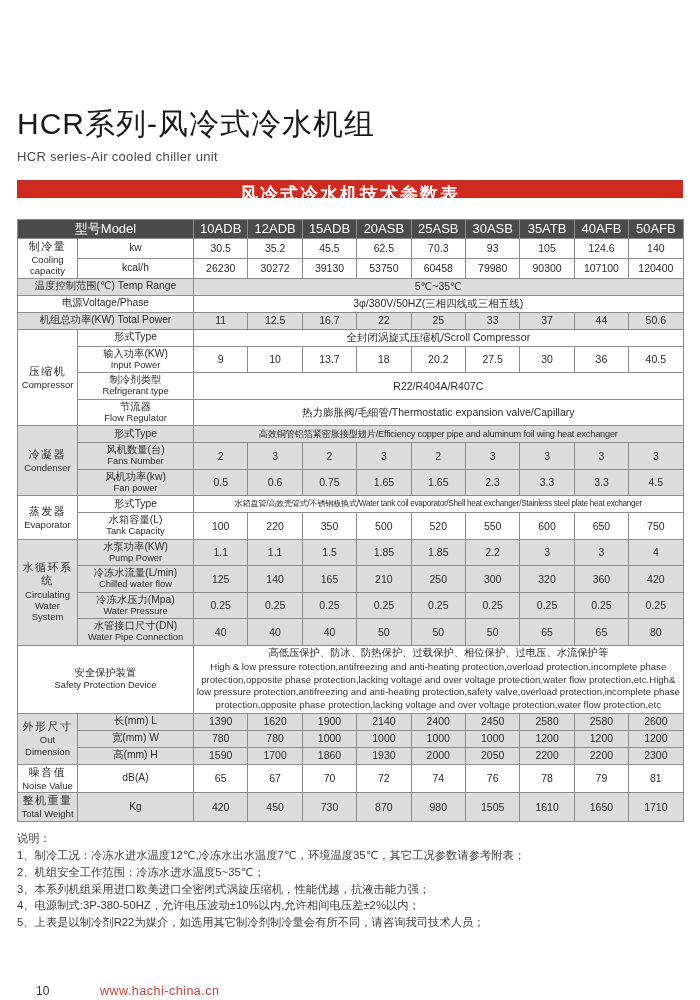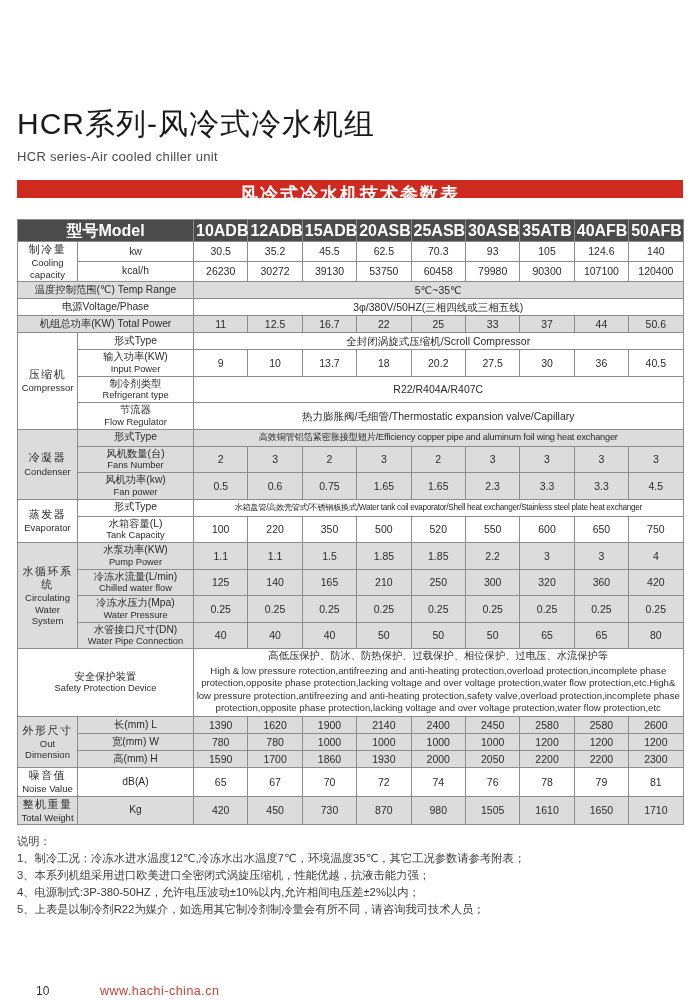--- a/index.html
+++ b/index.html
@@ -10,21 +10,21 @@
   .title { font-size:30px; font-weight:normal; color:#1a1a1a; letter-spacing:1px; }
   .subtitle { font-size:13px; color:#4a4a4a; margin-top:4px; letter-spacing:0.3px; }
 
   .banner { margin:16px 17px 0 17px; height:18px; line-height:28px; text-align:center;
             color:#fff; font-size:18px; font-weight:bold; letter-spacing:2px; }
 
   table.spec { border-collapse:collapse; margin:21px 17px 0 17px; width:666px;
                table-layout:fixed; border:1px solid #555; }
   table.spec td { border:1px solid #8c8c8c; text-align:center; vertical-align:middle;
                   color:#2b2b2b; padding:1px 2px; font-size:10.5px; line-height:1.2; }
-  tr.dark td { background:#4b4b4b; color:#fff; font-weight:bold; font-size:16px; height:17px; }
+  tr.dark td { background:#4b4b4b; color:#fff; font-weight:normal; font-size:13px; height:17px; }
   tr.gray td { background:#dcdcdc; }
   tr.white td { background:#ffffff; }
   td.group-cell .cn { font-size:11px; letter-spacing:1.5px; }
   td.group-cell .en { font-size:9.5px; letter-spacing:0; margin-top:1px; }
   td.label-cell .cn { font-size:10.3px; }
   td.label-cell .en { font-size:9.3px; }
   td.value-cell { font-size:11px; height:24px; }
   td.span-cell { font-size:10.5px; }
   td.span-cell.s { font-size:9.2px; letter-spacing:-0.2px; }
   td.span-cell.xs { font-size:8.2px; letter-spacing:-0.3px;text-align:center; }
@@ -389,20 +389,21 @@
           <td class="value-cell">1650</td>
           <td class="value-cell">1710</td>
         </tr>
       </tbody>
   </table>
 
   <div class="notes">
     <div class="note-line">说明：</div>
     <div id="notes-list">
         <div class="note-line">1、制冷工况：冷冻水进水温度12℃,冷冻水出水温度7℃，环境温度35℃，其它工况参数请参考附表；</div>
+        <div class="note-line">2、机组安全工作范围：冷冻水进水温度5~35℃；</div>
         <div class="note-line">3、本系列机组采用进口欧美进口全密闭式涡旋压缩机，性能优越，抗液击能力强；</div>
         <div class="note-line">4、电源制式:3P-380-50HZ，允许电压波动±10%以内,允许相间电压差±2%以内；</div>
         <div class="note-line">5、上表是以制冷剂R22为媒介，如选用其它制冷剂制冷量会有所不同，请咨询我司技术人员；</div>
       </div>
   </div>
 
   <div class="footer">
     <span class="pagenum">10</span>
     <span class="site" style="color: rgb(201, 66, 58);">www.hachi-china.cn</span>
   </div>

